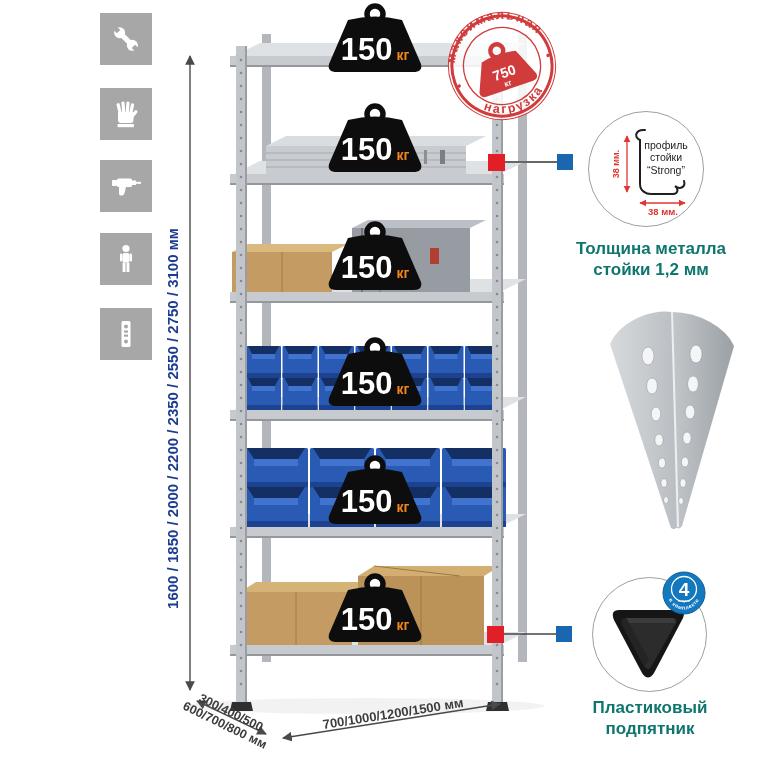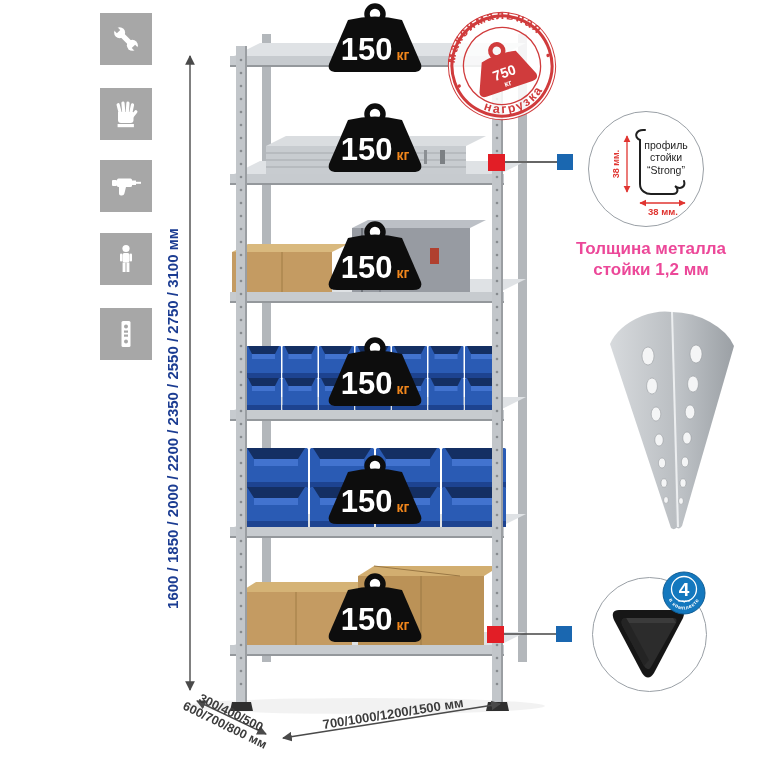--- a/index.html
+++ b/index.html
@@ -8,21 +8,21 @@
   .tile{position:absolute;left:100px;width:52px;height:52px;background:#a7a7a7;}
   .tile svg{display:block;margin:9px auto;}
   .abs{position:absolute;}
   .vdim{position:absolute;left:-128px;top:410px;width:600px;text-align:center;
         transform:rotate(-90deg);font-size:15px;font-weight:bold;color:#1b3c92;white-space:nowrap;}
   .depthdim{position:absolute;left:153px;top:705px;width:150px;text-align:center;
         transform:rotate(26deg);font-size:12.5px;font-weight:bold;color:#3c3c3c;line-height:14px;}
   .widthdim{position:absolute;left:278px;top:706px;width:230px;text-align:center;
         transform:rotate(-9deg);font-size:13px;font-weight:bold;color:#3c3c3c;}
   .circ{position:absolute;background:#fff;border:1.5px solid #9aa0a6;border-radius:50%;}
-  .caption{position:absolute;text-align:center;font-size:17px;font-weight:600;color:#ec4899;line-height:21px;}
+  .caption{position:absolute;text-align:center;font-size:17px;font-weight:600;color:#0f766e;line-height:21px;}
   svg text{font-family:"Liberation Sans",sans-serif;}
 </style>
 </head>
 <body>
 
 <div class="canvas">
 
   <svg class="abs" style="left:0;top:0" width="765" height="765" viewBox="0 0 765 765">
     <defs>
       <marker id="arr" viewBox="0 0 10 10" refX="9" refY="5" markerWidth="7" markerHeight="7" orient="auto-start-reverse">
@@ -467,14 +467,18 @@
   <svg class="abs" style="left:662px;top:571px" width="44" height="44" viewBox="0 0 44 44">
     <circle cx="22" cy="22" r="21" fill="#1478be" stroke="#0e5d96" stroke-width="1"></circle>
     <circle cx="22" cy="18" r="12.5" fill="none" stroke="#fff" stroke-width="1.3"></circle>
     <text x="22" y="25" text-anchor="middle" font-size="19" font-weight="bold" fill="#fff">4</text>
     <text x="22" y="31" text-anchor="middle" font-size="4.2" fill="#fff">штуки</text>
     <path id="badgeArc" d="M6,26 A 16.5,16.5 0 0 0 38,26" fill="none"></path>
     <text font-size="5.2" font-weight="bold" fill="#fff" letter-spacing="0.6">
       <textPath href="#badgeArc" startOffset="50%" text-anchor="middle">в комплекте</textPath>
     </text>
   </svg>
+  <div class="caption" style="left:575px;top:697px;width:150px">
+    <span>Пластиковый</span><br>
+    <span>подпятник</span>
+  </div>
 
 </div>
 
 </body></html>

